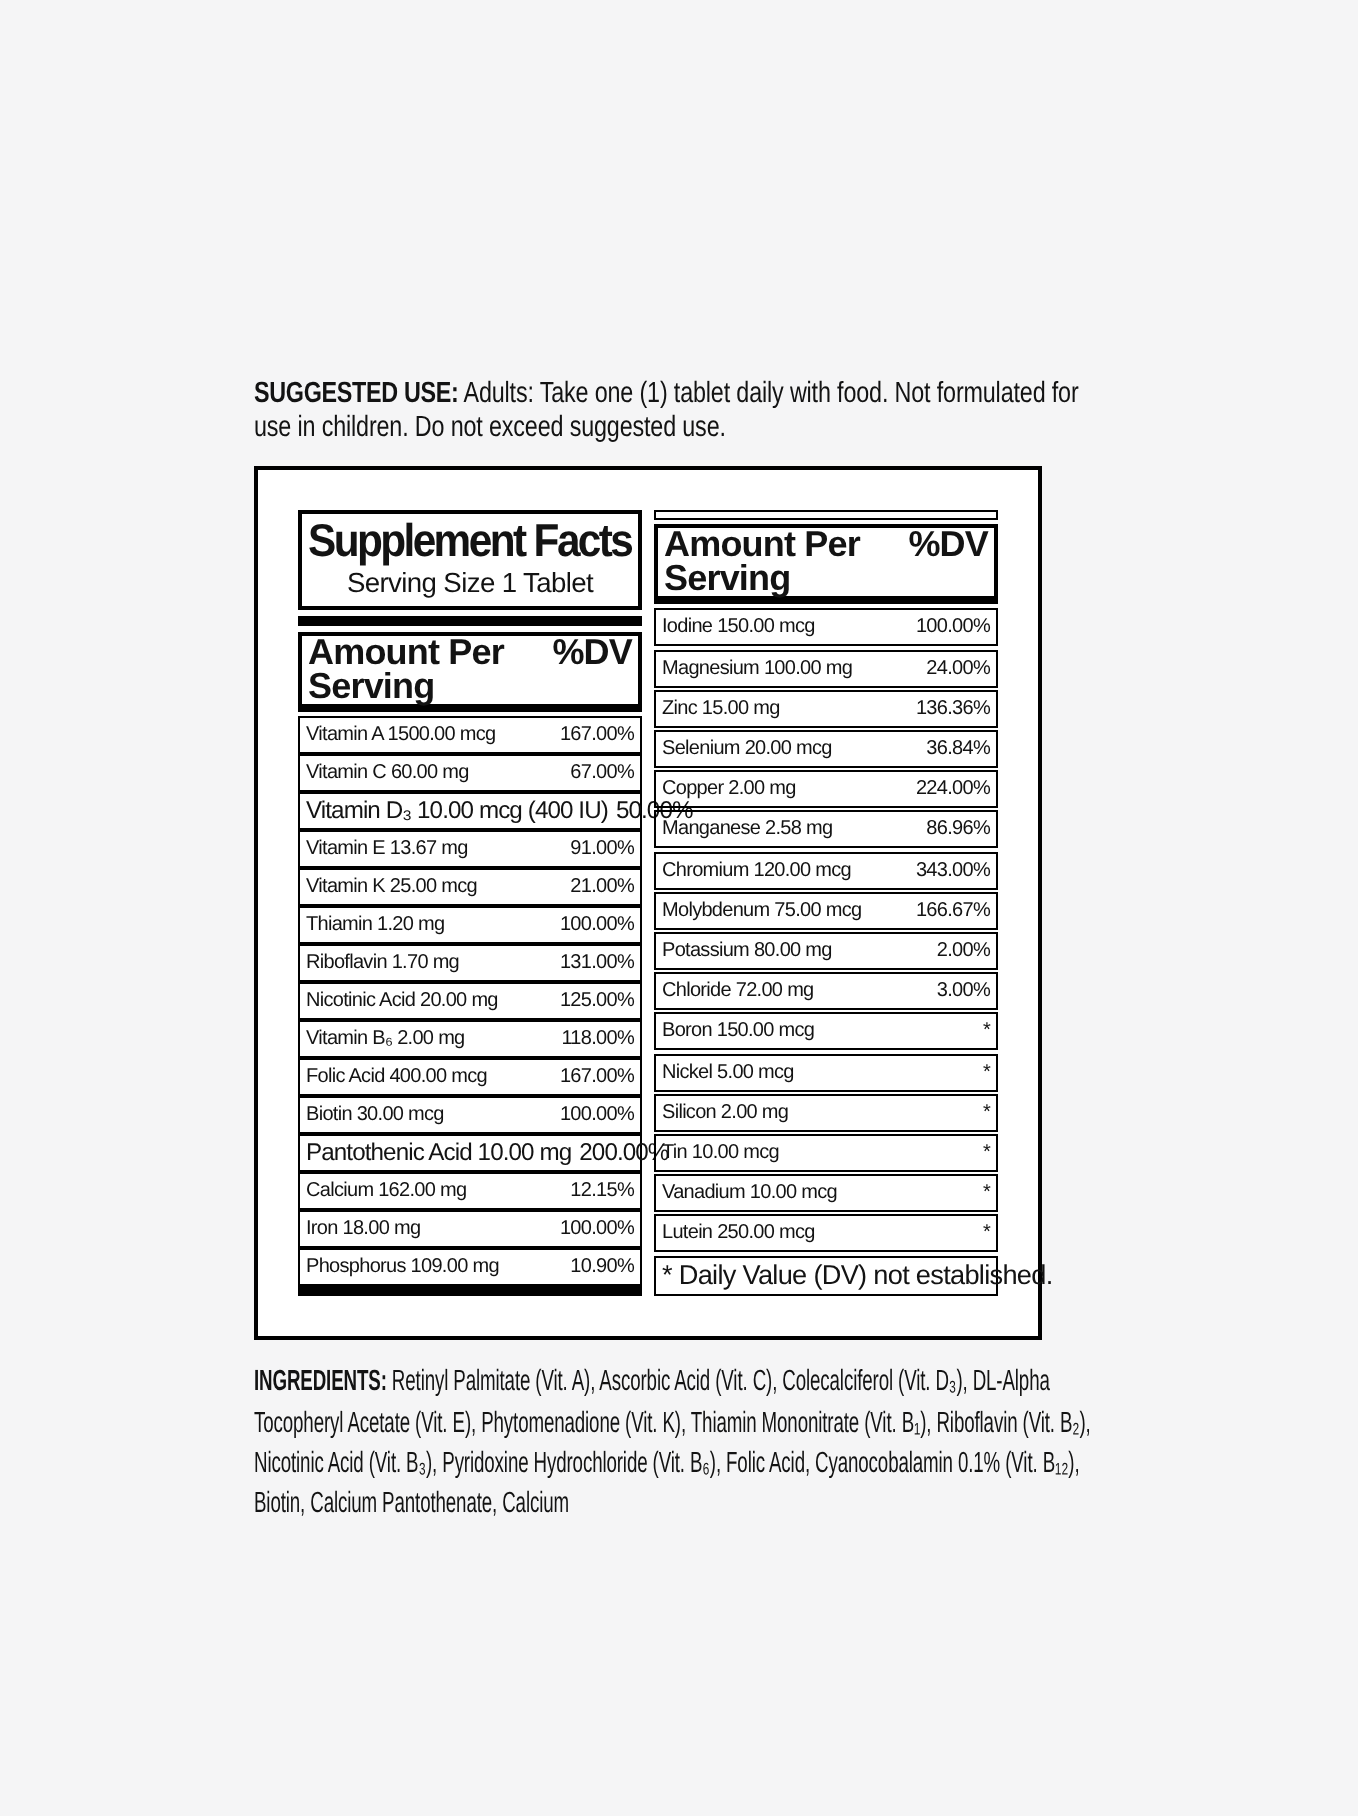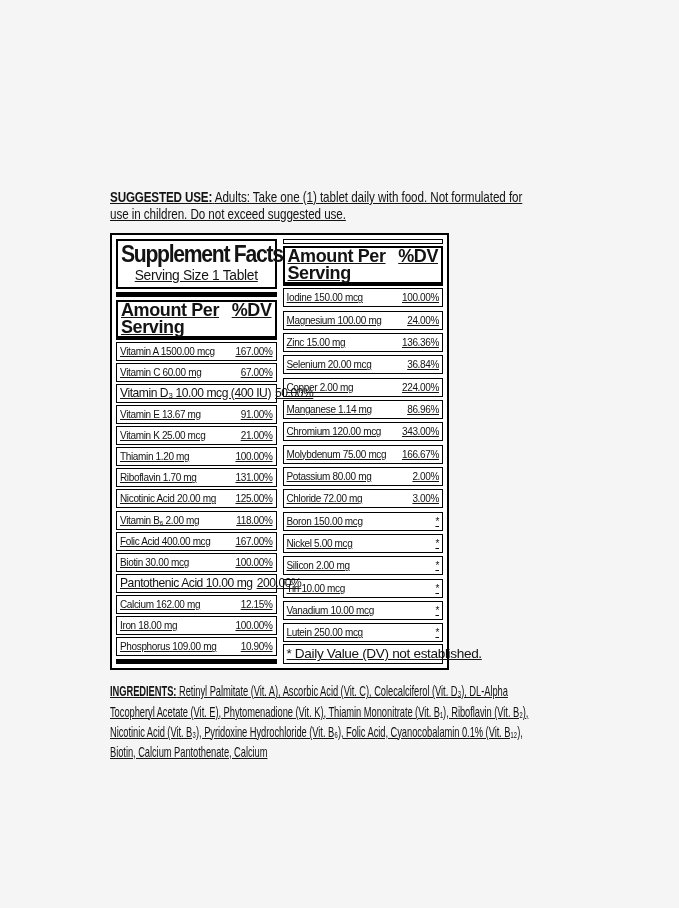--- a/index.html
+++ b/index.html
@@ -10,44 +10,43 @@
     width: 679px;
     height: 908px;
     background: #f5f5f6;
     overflow: hidden;
     font-family: "Liberation Sans", "DejaVu Sans", sans-serif;
     color: #131313;
     position: relative;
   }
   .content {
     position: absolute;
-    left: 110px;
+    left: 127px;
     top: 189px;
-    width: 339px;
-    text-decoration: underline;
+    width: 394px;
   }
   
   .suggested {
     width: 534px;
     transform: scaleX(0.80);
     transform-origin: 0 0;
     font-size: 14.6px;
     line-height: 1.18;
     letter-spacing: -0.1px;
     margin: 0 0 10px 0;
   }
   .suggested b { letter-spacing: -0.2px; }
 
   
   .label-box {
     border: 2px solid #000;
     background: #fff;
     box-sizing: border-box;
     height: 437px;
-    padding: 4px;
+    padding: 20px;
     display: flex;
     gap: 6px;
   }
   .col {
     flex: 1 1 0;
     min-width: 0;
     display: flex;
     flex-direction: column;
   }
   .title-box {
@@ -243,21 +242,21 @@
           </div>
           <div class="row">
             <span class="nm">Selenium 20.00 mcg</span>
             <span class="dv">36.84%</span>
           </div>
           <div class="row">
             <span class="nm">Copper 2.00 mg</span>
             <span class="dv">224.00%</span>
           </div>
           <div class="row">
-            <span class="nm">Manganese 1.14 mg</span>
+            <span class="nm">Manganese 2.58 mg</span>
             <span class="dv">86.96%</span>
           </div>
           <div class="row">
             <span class="nm">Chromium 120.00 mcg</span>
             <span class="dv">343.00%</span>
           </div>
           <div class="row">
             <span class="nm">Molybdenum 75.00 mcg</span>
             <span class="dv">166.67%</span>
           </div>

